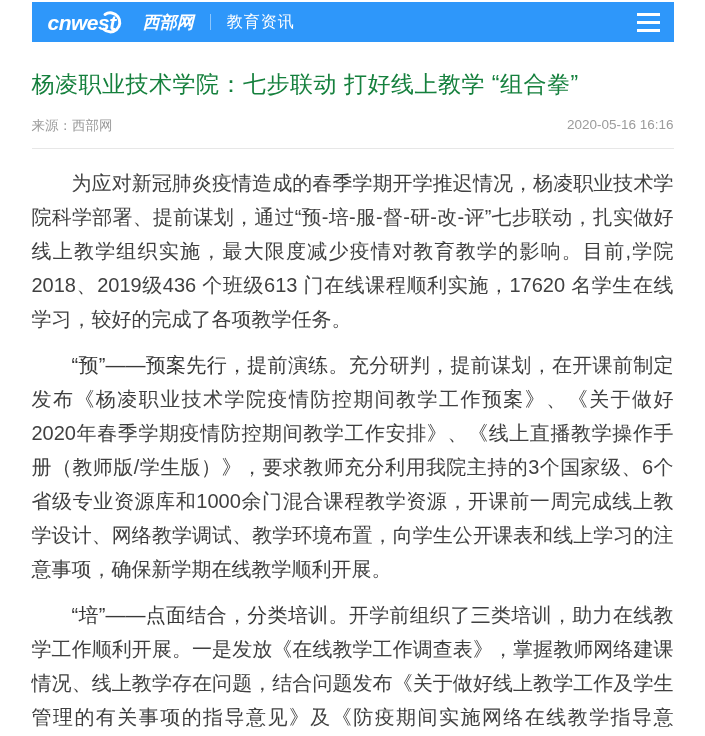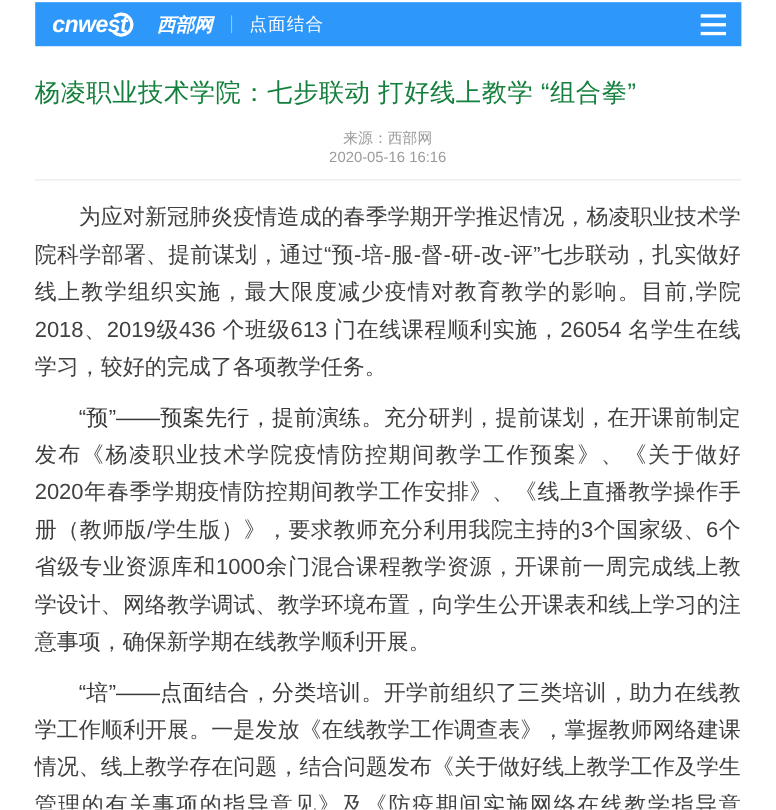--- a/index.html
+++ b/index.html
@@ -81,24 +81,23 @@
     font-weight: 400;
     color: #15803d;
     margin: 27px 0 0 0;
     line-height: 1.35;
     letter-spacing: 0.5px;
   }
   .meta-row {
     margin-top: 17px;
     display: flex;
     justify-content: space-between;
-    align-items: center;
+    align-items: flex-start;
     font-size: 13.5px;
     color: #9b9b9b;
-    flex-direction: column;
   }
   .rule {
     border: none;
     border-top: 1px solid #e7e7e7;
     margin: 13px 0 0 0;
   }
   .article-body {
     padding-top: 17px;
   }
   .article-body p {
@@ -123,38 +122,38 @@
     <div class="logo">
       <span class="logo-en">cnwest</span>
       <span class="logo-swoosh">
         <svg width="24" height="24" viewBox="0 0 24 24">
           <path d="M7 4.5 A 9.5 9.5 0 1 1 5.5 19" stroke="#ffffff" stroke-width="3" fill="none" stroke-linecap="round"></path>
         </svg>
       </span>
       <span class="logo-cn">西部网</span>
     </div>
     <span class="topbar-sep"></span>
-    <span class="section-label">点面结合</span>
+    <span class="section-label">教育资讯</span>
     <div class="hamburger">
       <span></span>
         <span></span>
         <span></span>
     </div>
   </header>
 
   <main>
     <h1 class="article-title">杨凌职业技术学院：七步联动 打好线上教学 “组合拳”</h1>
 
     <div class="meta-row">
       <span>来源：西部网</span>
       <span>2020-05-16 16:16</span>
     </div>
 
     <hr class="rule">
 
     <div class="article-body" id="article-body">
-        <p>为应对新冠肺炎疫情造成的春季学期开学推迟情况，杨凌职业技术学院科学部署、提前谋划，通过“预-培-服-督-研-改-评”七步联动，扎实做好线上教学组织实施，最大限度减少疫情对教育教学的影响。目前,学院2018、2019级436 个班级613 门在线课程顺利实施，26054 名学生在线学习，较好的完成了各项教学任务。</p>
+        <p>为应对新冠肺炎疫情造成的春季学期开学推迟情况，杨凌职业技术学院科学部署、提前谋划，通过“预-培-服-督-研-改-评”七步联动，扎实做好线上教学组织实施，最大限度减少疫情对教育教学的影响。目前,学院2018、2019级436 个班级613 门在线课程顺利实施，17620 名学生在线学习，较好的完成了各项教学任务。</p>
         <p><strong>“预”——预案先行，提前演练。</strong>充分研判，提前谋划，在开课前制定发布《杨凌职业技术学院疫情防控期间教学工作预案》、《关于做好2020年春季学期疫情防控期间教学工作安排》、《线上直播教学操作手册（教师版/学生版）》，要求教师充分利用我院主持的3个国家级、6个省级专业资源库和1000余门混合课程教学资源，开课前一周完成线上教学设计、网络教学调试、教学环境布置，向学生公开课表和线上学习的注意事项，确保新学期在线教学顺利开展。</p>
         <p><strong>“培”——点面结合，分类培训。</strong>开学前组织了三类培训，助力在线教学工作顺利开展。一是发放《在线教学工作调查表》，掌握教师网络建课情况、线上教学存在问题，结合问题发布《关于做好线上教学工作及学生管理的有关事项的指导意见》及《防疫期间实施网络在线教学指导意见》，解决教师线上教学普遍性问题。二是组建优慕课、智慧树、超星尔雅等在线教学服务团队，</p>
       </div>
   </main>
 
 </div>
 
 </body></html>

